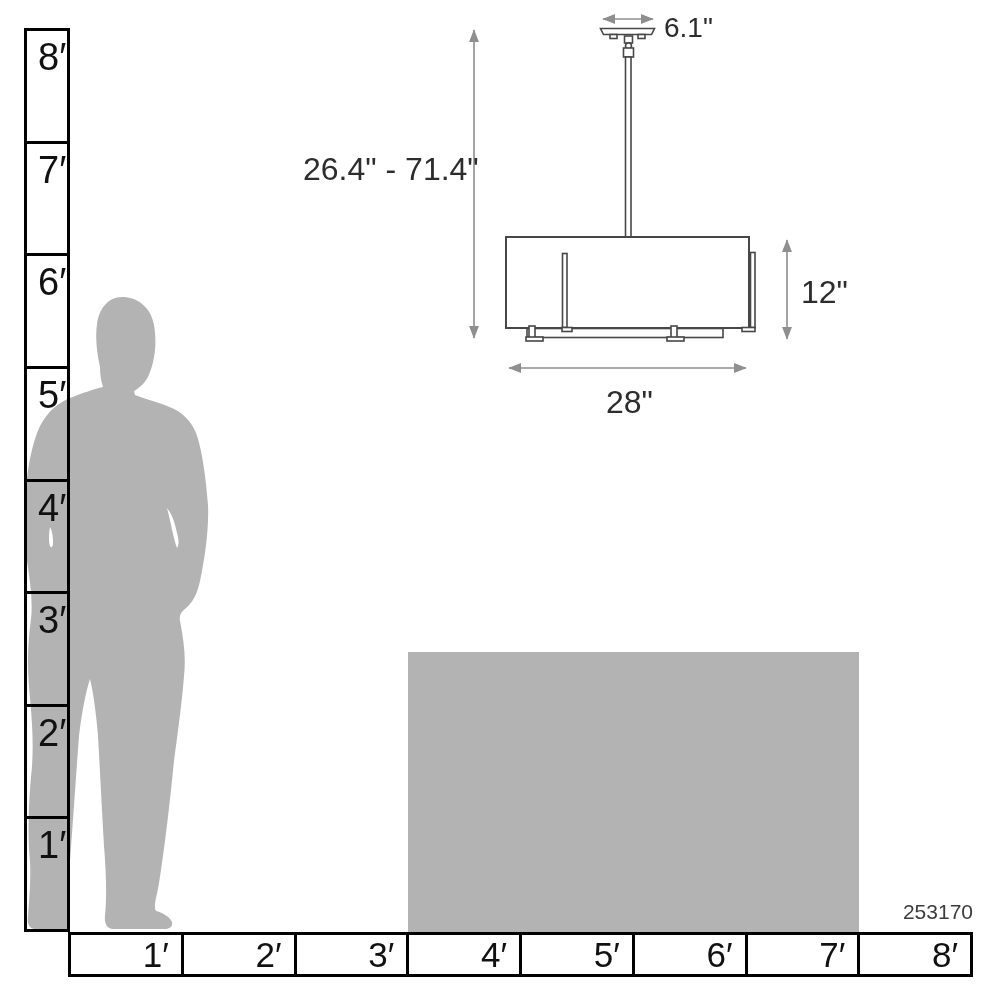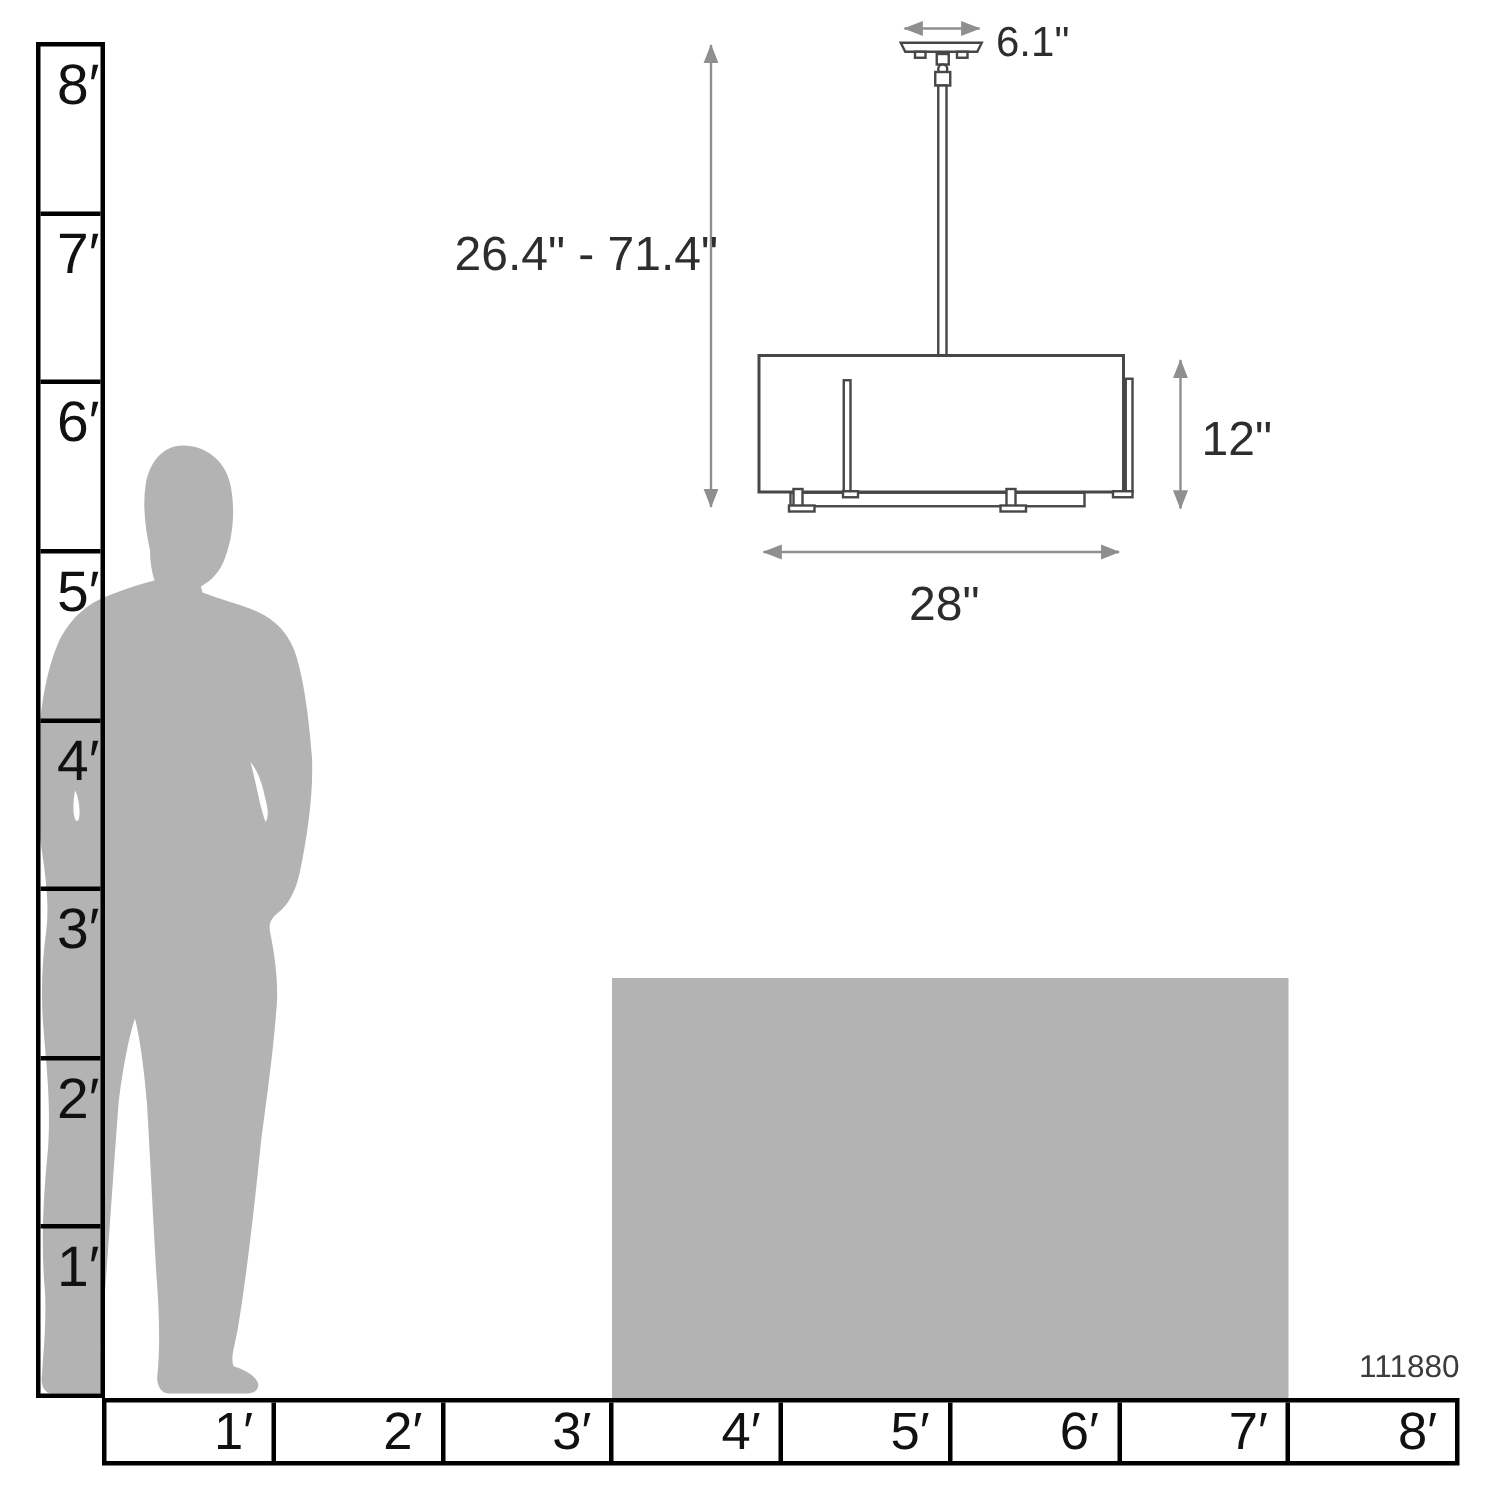--- a/index.html
+++ b/index.html
@@ -123,13 +123,13 @@
   <div class="bcell">6′</div>
   <div class="bcell">7′</div>
   <div class="bcell">8′</div>
 </div>
 
 <div class="dim dim-canopy">6.1"</div>
 <div class="dim dim-overall">26.4" - 71.4"</div>
 <div class="dim dim-shade-h">12"</div>
 <div class="dim dim-shade-w">28"</div>
 
-<div class="sku">111880</div>
+<div class="sku">253170</div>
 
 </body></html>

